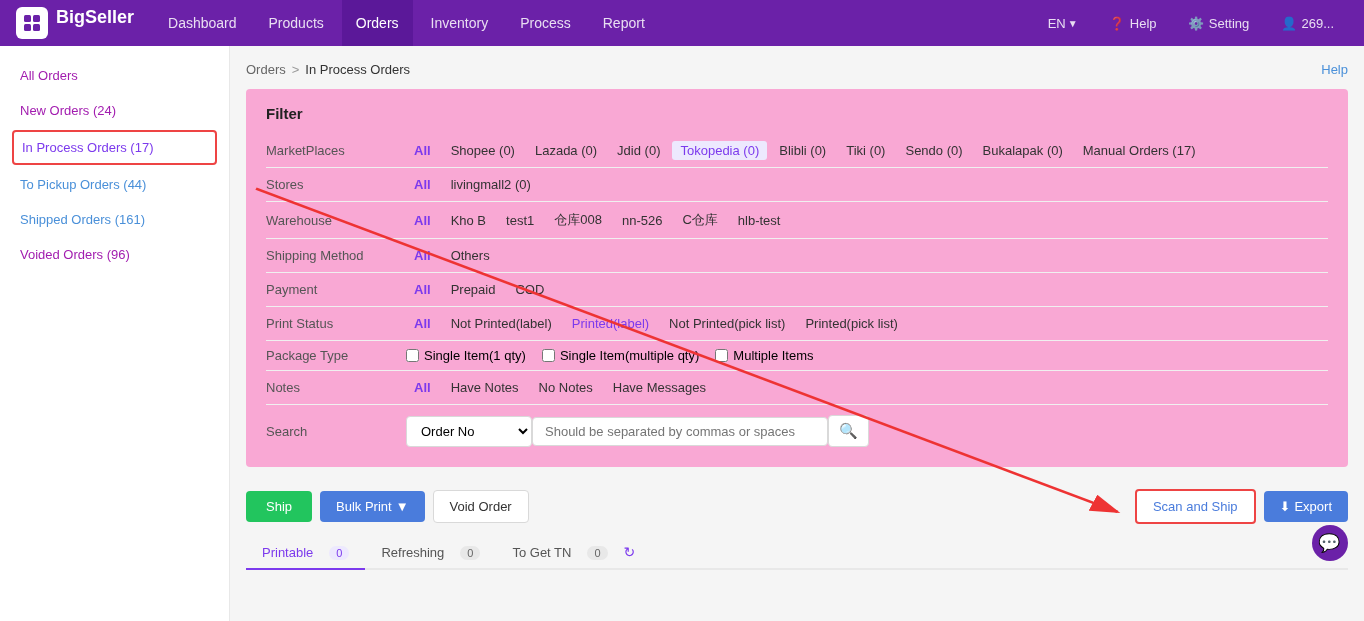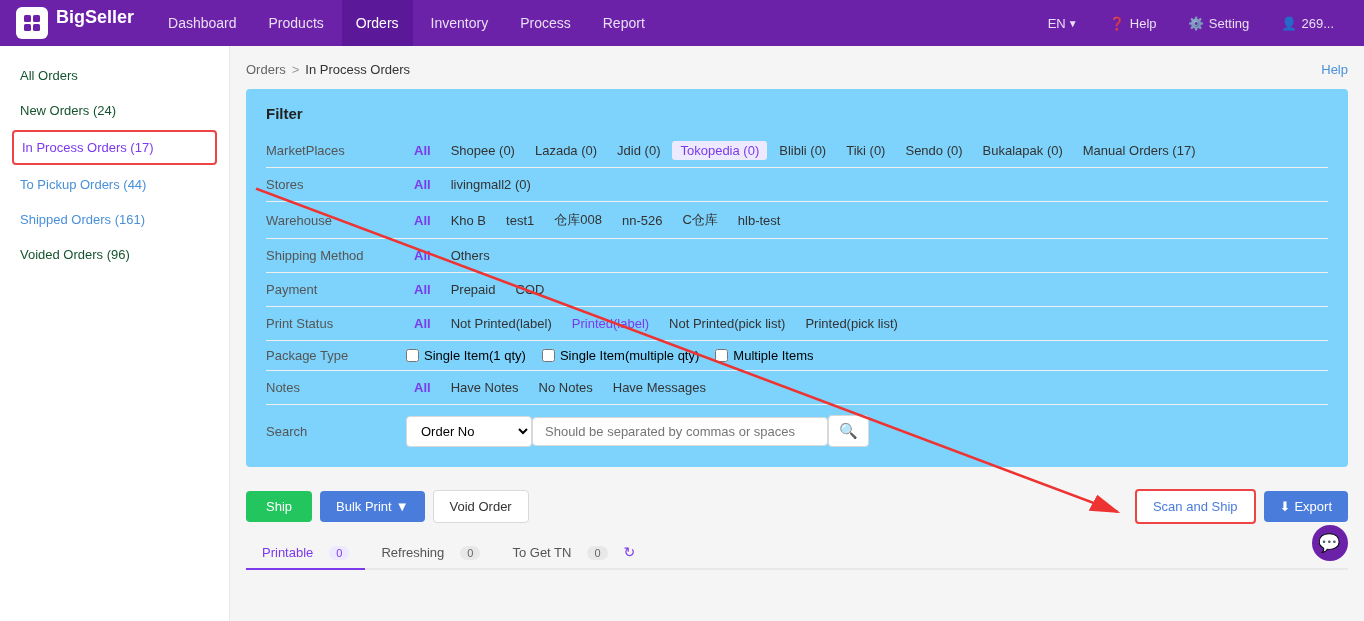--- a/index.html
+++ b/index.html
@@ -57,21 +57,21 @@
     .sidebar {
       width: 230px;
       background: white;
       border-right: 1px solid #e8e8e8;
       padding: 12px 0;
       flex-shrink: 0;
     }
     .sidebar-item {
       padding: 10px 20px;
       cursor: pointer;
-      color: #14532d;
+      color: #a21caf;
       font-size: 13px;
     }
     .sidebar-item.active {
       color: #7c3aed;
       border: 2px solid #e44;
       border-radius: 4px;
       margin: 2px 12px;
       padding: 8px 8px;
     }
     .sidebar-item.blue { color: #4a90d9; }
@@ -97,21 +97,21 @@
     .breadcrumb .sep { color: #999; }
     .breadcrumb .current { color: #333; }
     .breadcrumb-help {
       margin-left: auto;
       color: #4a90d9;
       cursor: pointer;
     }
 
     
     .filter-box {
-      background: #7dd3fc;
+      background: #f9a8d4;
       border-radius: 4px;
       padding: 16px 20px;
       margin-bottom: 12px;
     }
     .filter-title {
       font-size: 15px;
       font-weight: bold;
       margin-bottom: 12px;
       color: #222;
     }

